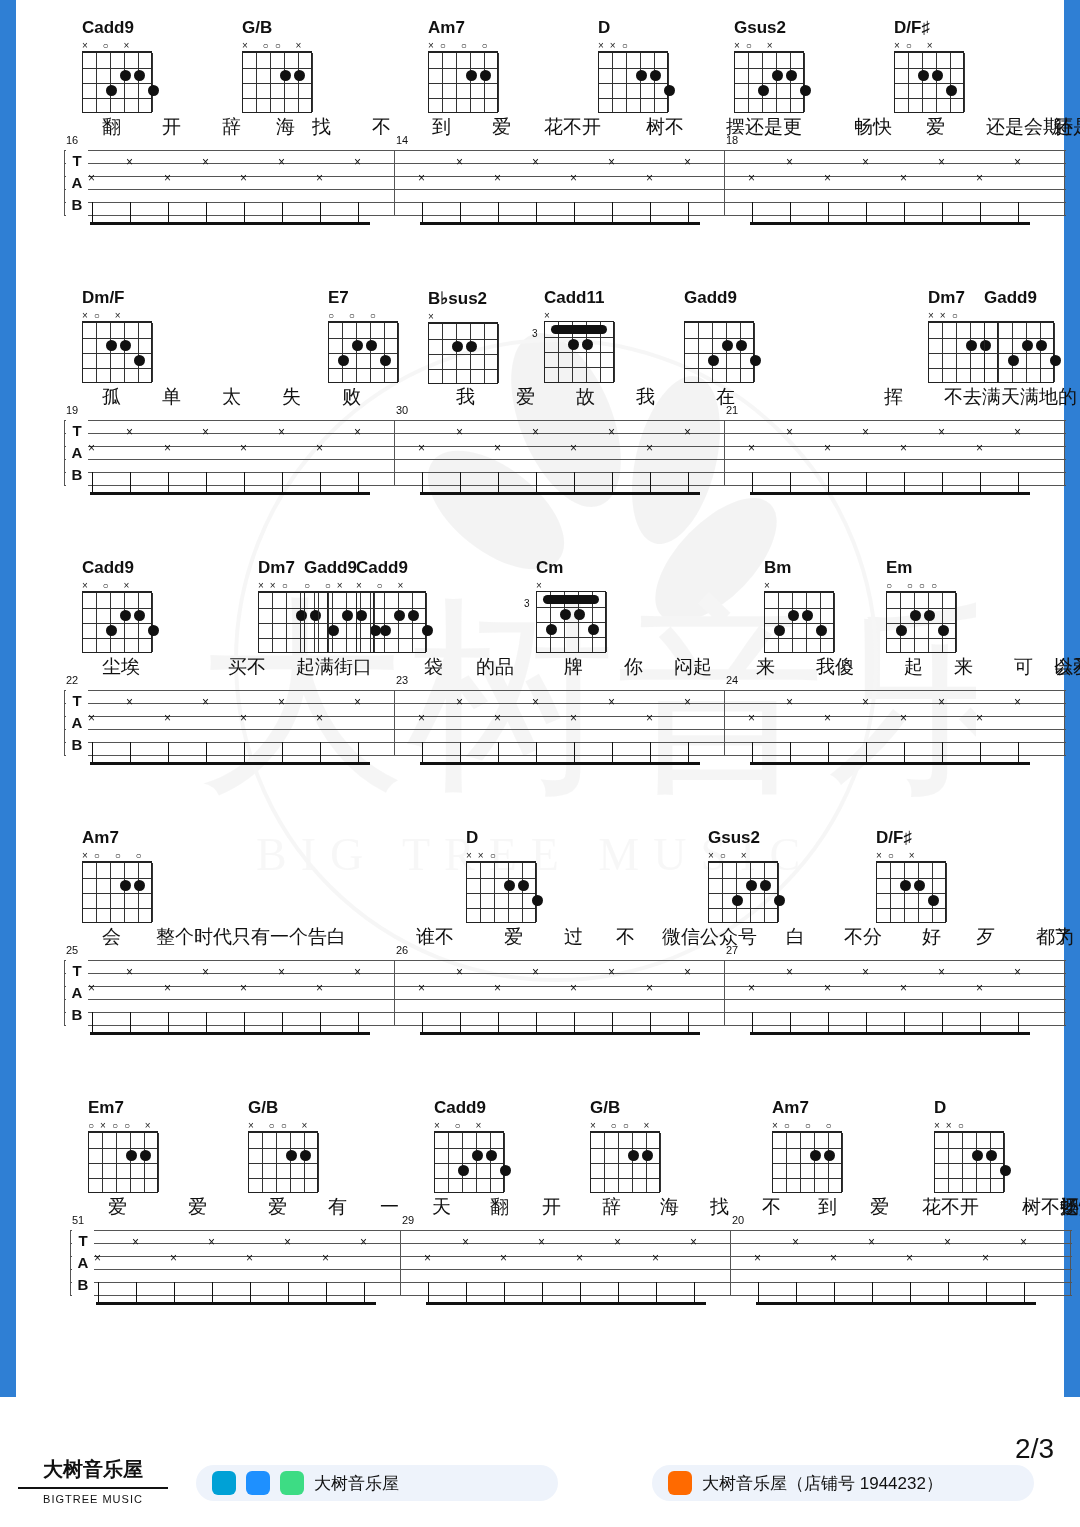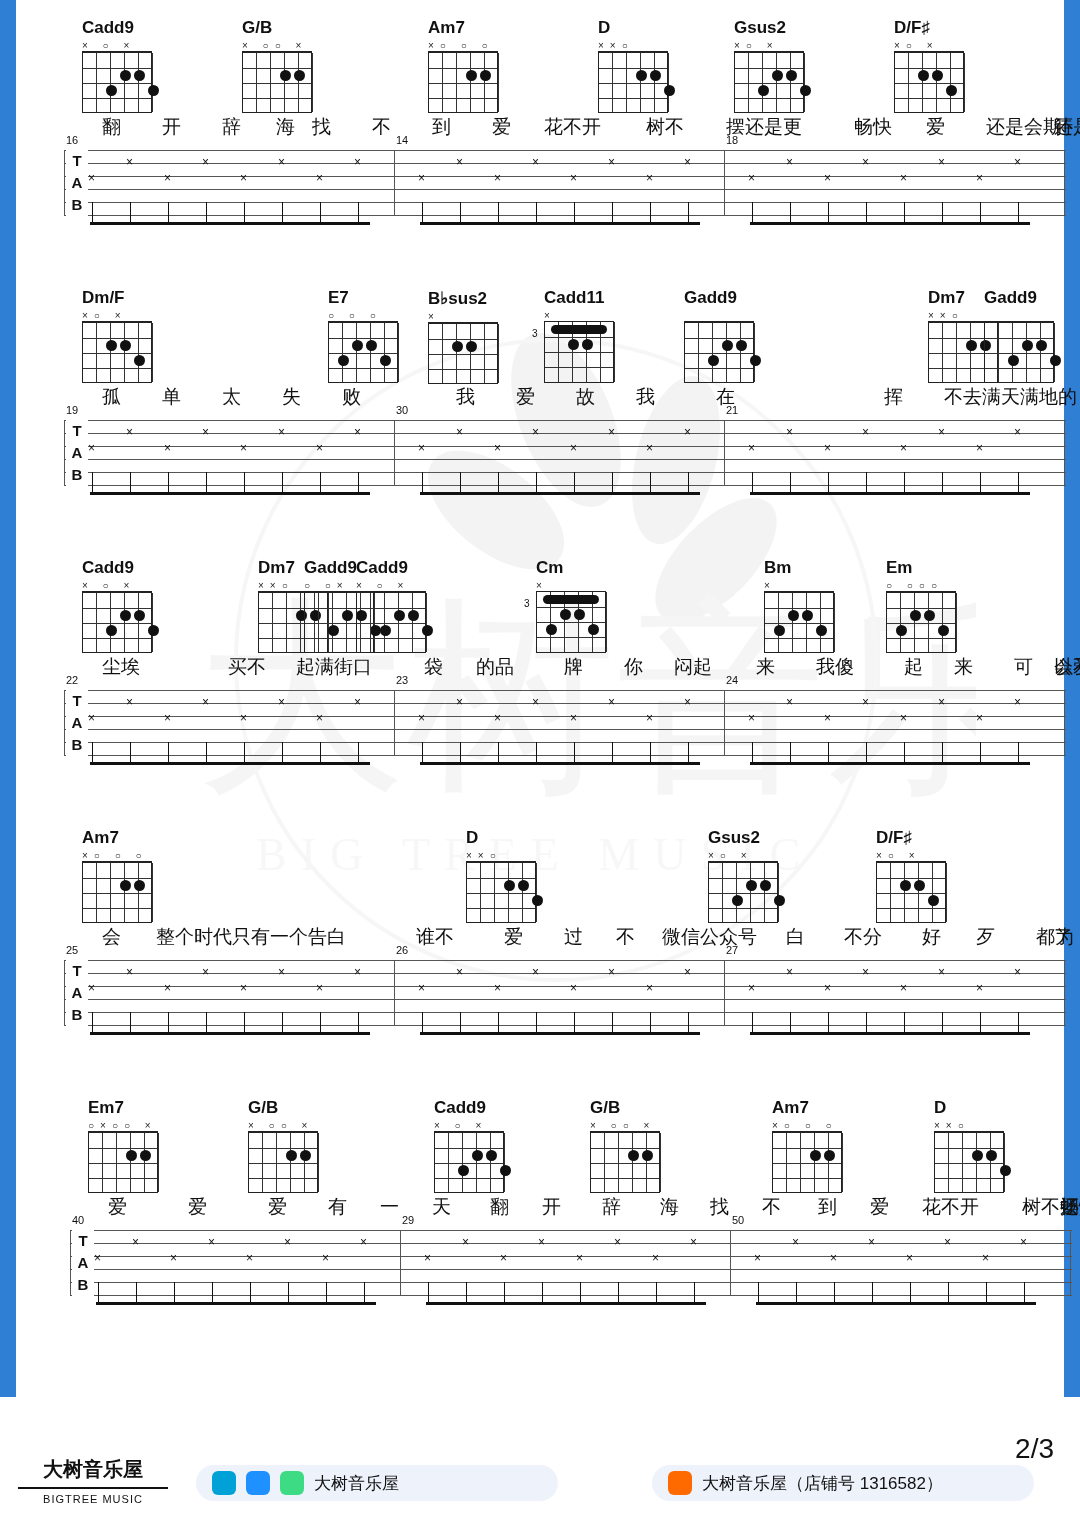--- a/index.html
+++ b/index.html
@@ -1034,23 +1034,23 @@
             <div class="stem" style="left: 840px; top: 52px; height: 22px;"></div>
             <div class="xmark" style="left: 874px; top: 6px;">×</div>
             <div class="stem" style="left: 878px; top: 52px; height: 22px;"></div>
             <div class="xmark" style="left: 912px; top: 22px;">×</div>
             <div class="stem" style="left: 916px; top: 52px; height: 22px;"></div>
             <div class="xmark" style="left: 950px; top: 6px;">×</div>
             <div class="stem" style="left: 954px; top: 52px; height: 22px;"></div>
             <div class="beam" style="left: 686px; top: 72px; width: 280px;"></div>
           </div>
           <div class="tabword">T<br>A<br>B</div>
-          <div class="measnum" style="left: 30px; top: 6px;">40</div>
+          <div class="measnum" style="left: 30px; top: 6px;">51</div>
           <div class="measnum" style="left: 360px; top: 6px;">29</div>
-          <div class="measnum" style="left: 690px; top: 6px;">50</div>
+          <div class="measnum" style="left: 690px; top: 6px;">20</div>
         </div>
         <div class="lyrics">
           <span class="ly" style="left: 38px;">爱</span>
           <span class="ly" style="left: 118px;">爱</span>
           <span class="ly" style="left: 198px;">爱</span>
           <span class="ly" style="left: 258px;">有</span>
           <span class="ly" style="left: 310px;">一</span>
           <span class="ly" style="left: 362px;">天</span>
           <span class="ly" style="left: 420px;">翻</span>
           <span class="ly" style="left: 472px;">开</span>
@@ -1081,17 +1081,17 @@
 
   <div class="pill" style="left:196px;bottom:26px;width:330px;">
     <span class="ic bili"></span>
     <span class="ic yk"></span>
     <span class="ic play"></span>
     <span>大树音乐屋</span>
   </div>
 
   <div class="pill" style="left:652px;bottom:26px;width:350px;">
     <span class="ic tb"></span>
-    <span>大树音乐屋（店铺号 1316582）</span>
+    <span>大树音乐屋（店铺号 1944232）</span>
   </div>
 
   <div class="pageno">2/3</div>
 </div>
 
 </body></html>

